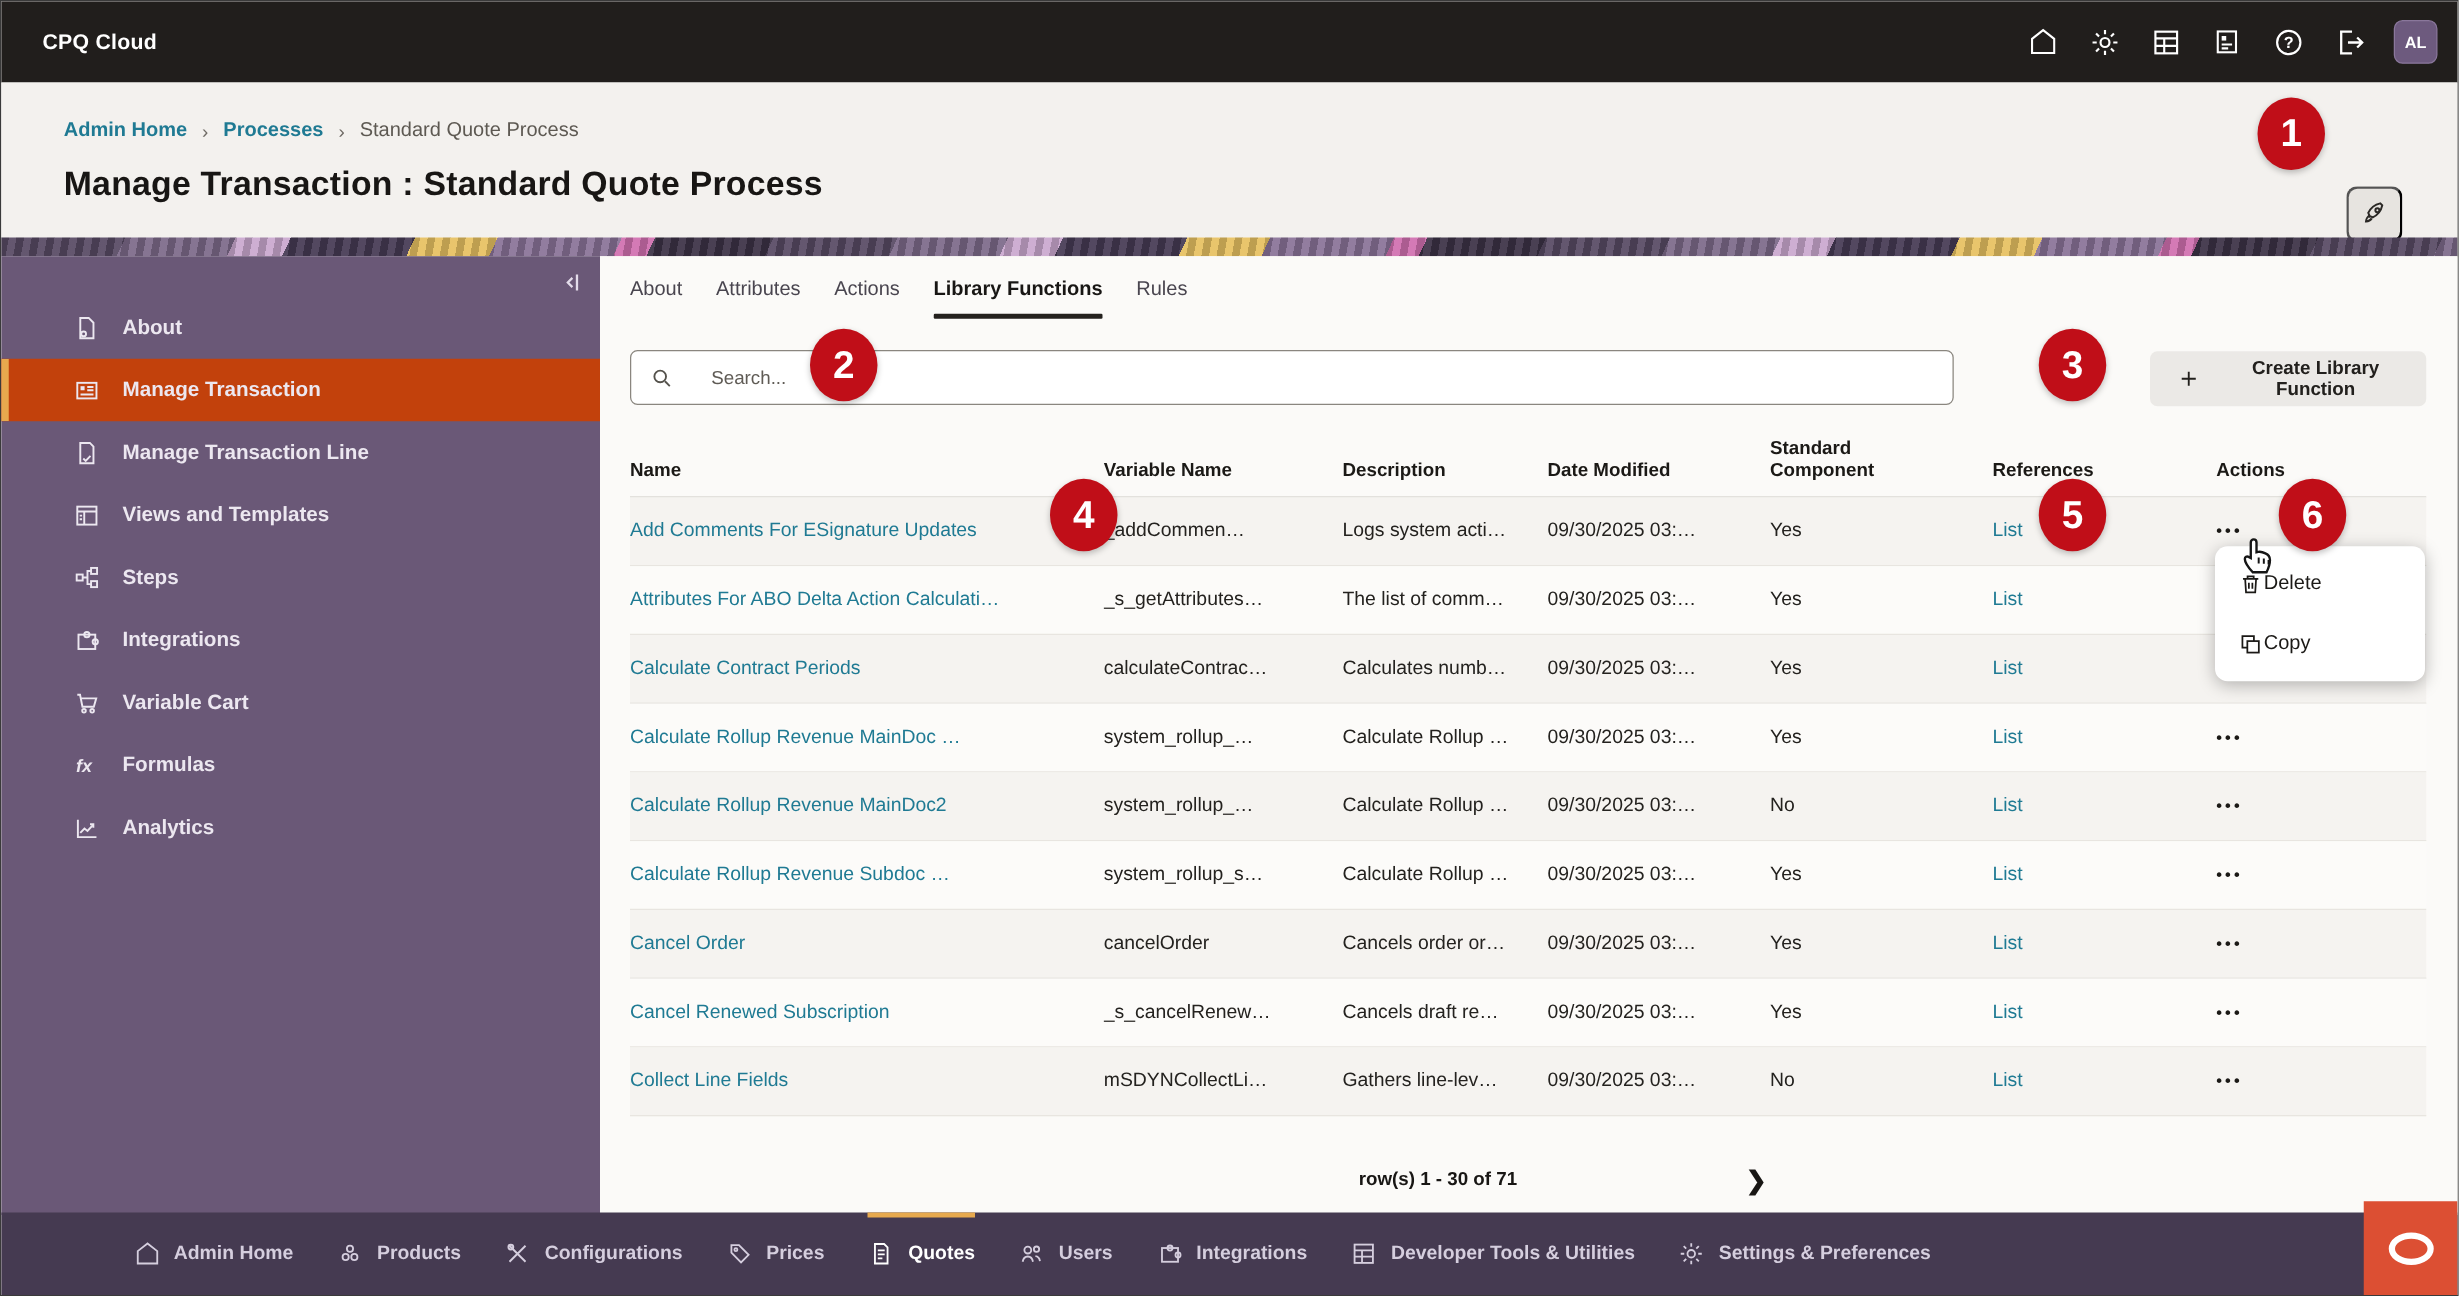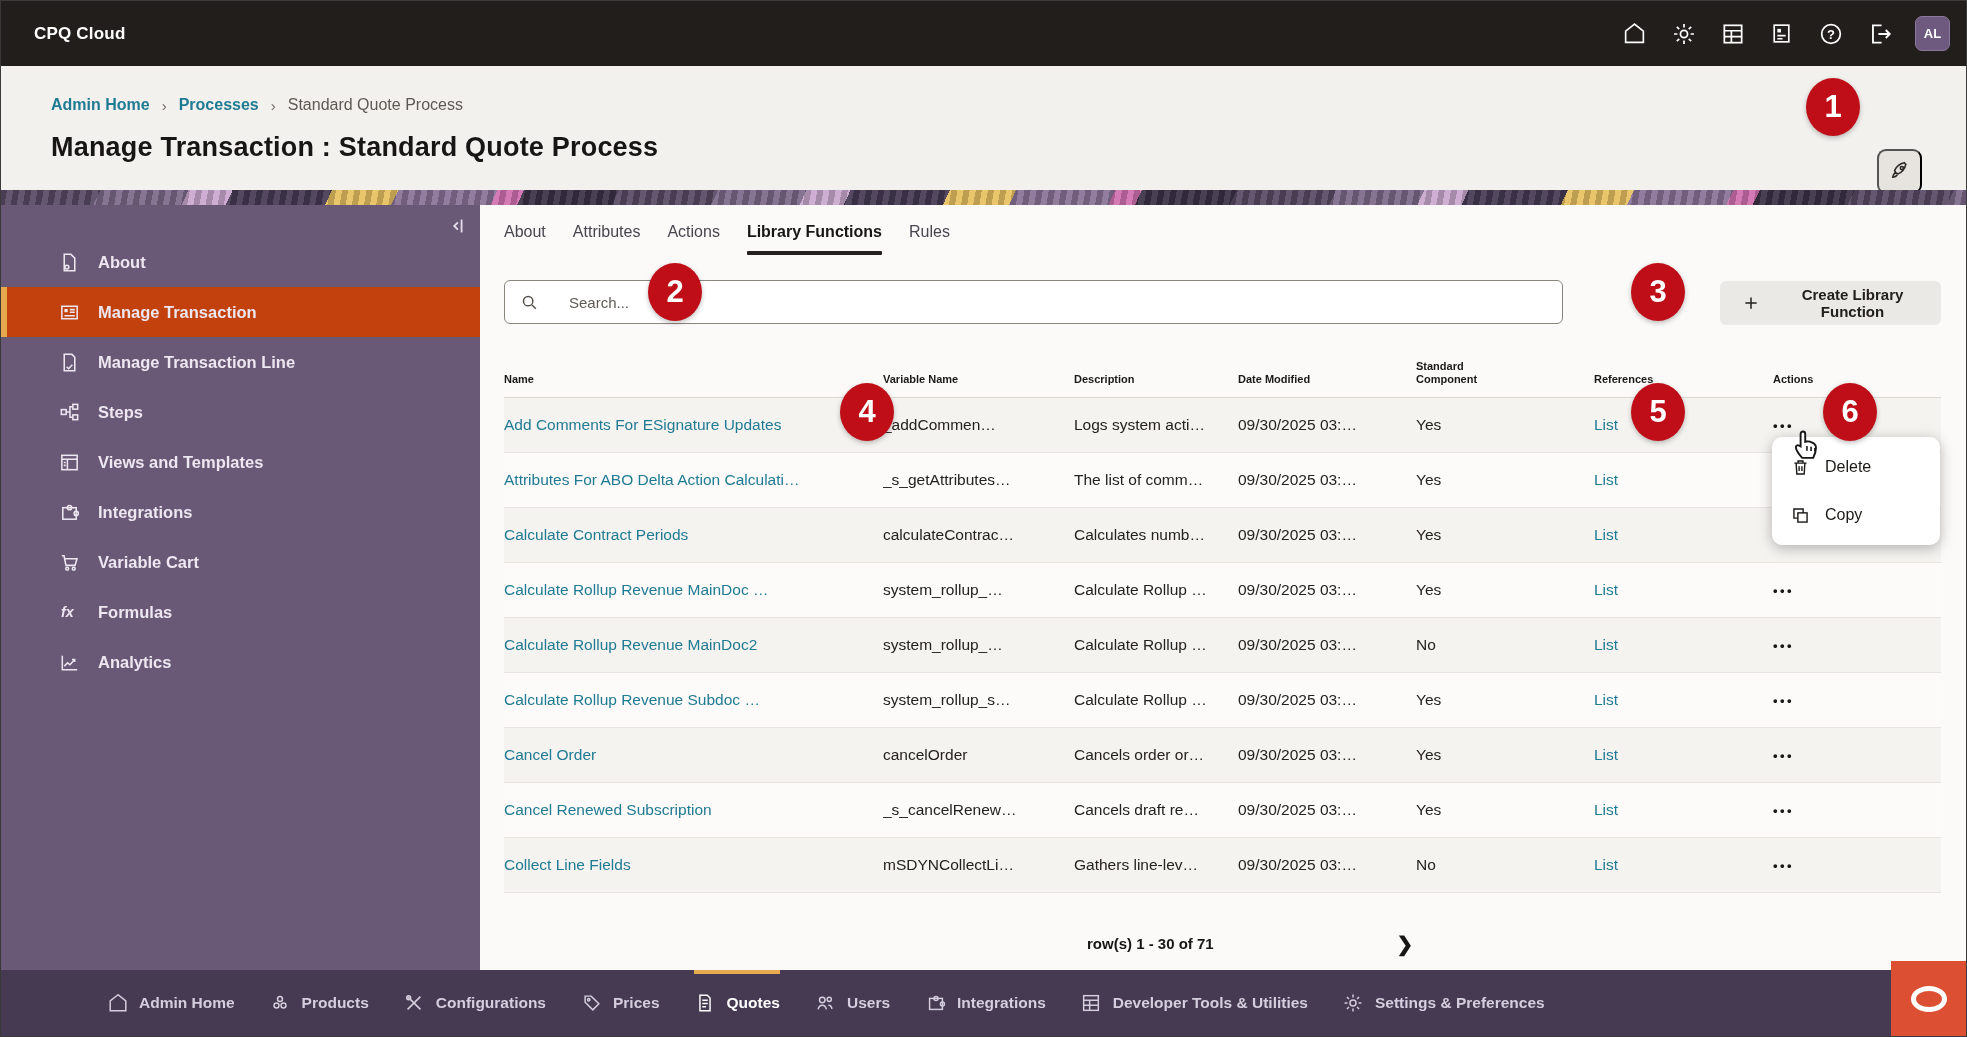--- a/index.html
+++ b/index.html
@@ -48,21 +48,21 @@
   .searchbox{position:absolute;left:0;top:0;width:1059px;height:44px;background:#fff;border:1px solid #8a867f;border-radius:6px;display:flex;align-items:center;padding-left:14px;gap:28px;}
   .searchbox input{border:none;outline:none;font-size:15px;color:#3a3732;width:85%;background:transparent;}
   .searchbox input::placeholder{color:#5f5b55;}
   .search-ico{color:#55524c;width:20px;height:20px;}
   .create-btn{position:absolute;left:1216px;top:1px;height:44px;padding:0 22px;background:#ebe9e6;border:none;border-radius:6px;display:flex;align-items:center;gap:26px;font-size:15px;font-weight:600;color:#22201d;cursor:pointer;}
   .plus-ico{width:18px;height:18px;color:#22201d;}
 
   
   .tgrid{display:grid;grid-template-columns:379px 191px 164px 178px 178px 179px 1fr;}
   .thead{margin-top:19px;height:55px;align-items:end;border-bottom:1px solid #dcd9d3;padding-bottom:10px;}
-  .th{font-size:11px;font-weight:600;color:#1b1916;line-height:1.25;}
+  .th{font-size:15px;font-weight:600;color:#1b1916;line-height:1.25;}
   .th-std span{display:inline-block;max-width:105px;}
   .tr{height:55px;align-items:center;border-bottom:1px solid #e8e5e0;}
   .tr.za{background:#f5f3f0;}
   .tr.zb{background:#fcfbf9;}
   .td{font-size:15.5px;color:#24221f;white-space:nowrap;overflow:hidden;padding-right:14px;}
   .td a{color:#1f7a93;text-decoration:none;cursor:pointer;}
   .dots{font-size:13px;font-weight:700;letter-spacing:2.5px;color:#1b1916;cursor:pointer;}
 
   
   .pager{position:relative;height:50px;margin-top:30px;}
@@ -75,21 +75,21 @@
   .bitem.active{color:#fff;border-top-color:#e7a94e;}
   .bico{width:23px;height:23px;display:flex;align-items:center;justify-content:center;}
   .chat-btn{position:absolute;right:0;bottom:0;width:75px;height:75px;background:#dc4f33;display:flex;align-items:center;justify-content:center;cursor:pointer;z-index:30;}
   .chat-o{width:36px;height:26px;border:5px solid #fff;border-radius:50%;}
 
   
   .badge{position:absolute;width:54px;height:58px;border-radius:50%;background:#c00e18;box-shadow:0 2px 5px rgba(0,0,0,.25);color:#fff;font-size:31px;font-weight:700;display:flex;align-items:center;justify-content:center;z-index:40;}
 
   
   .ctx-menu{position:absolute;left:1771px;top:436px;width:168px;background:#fff;border-radius:10px;box-shadow:0 3px 14px rgba(0,0,0,.28);padding:6px 0;z-index:20;}
-  .ctx-item{height:48px;display:flex;align-items:center;gap:14px;padding-left:18px;font-size:16px;color:#1b1916;cursor:pointer;}
+  .ctx-item{height:48px;display:flex;align-items:center;padding-left:18px;font-size:16px;color:#1b1916;cursor:pointer;}
   .cico{width:21px;height:21px;color:#1b1916;}
   .cursor-hand{position:absolute;left:1786px;top:420px;width:38px;height:42px;z-index:25;}
 </style>
 </head>
 <body>
 
 <div class="screen">
 
   <header class="topbar">
     <div class="brand">CPQ Cloud</div>
@@ -186,37 +186,37 @@
             <svg viewBox="0 0 24 24" width="23" height="23" fill="none" stroke="currentColor" stroke-width="1.6">
               <path d="M6.5 3.5h8l3 3v14h-11z"></path>
               <path d="M9 16.5l2 2 4-4.2"></path>
             </svg>
           </span>
         <span class="slabel">Manage Transaction Line</span>
       </div>
       <div class="side-item">
         <span class="sicon">
             <svg viewBox="0 0 24 24" width="23" height="23" fill="none" stroke="currentColor" stroke-width="1.6">
+              <rect x="4" y="4.5" width="16" height="15"></rect>
+              <path d="M4 8.5h16M9.8 8.5v11"></path>
+              <path d="M6 12h2M6 15h2"></path>
+            </svg>
+          </span>
+        <span class="slabel">Views and Templates</span>
+      </div>
+      <div class="side-item">
+        <span class="sicon">
+            <svg viewBox="0 0 24 24" width="23" height="23" fill="none" stroke="currentColor" stroke-width="1.6">
               <rect x="3.5" y="9" width="5" height="5"></rect>
               <rect x="15.5" y="3.5" width="5" height="5"></rect>
               <rect x="15.5" y="14.5" width="5" height="5"></rect>
               <path d="M8.5 11.5h4V6h3M12.5 11.5V17h3"></path>
             </svg>
           </span>
         <span class="slabel">Steps</span>
-      </div>
-      <div class="side-item">
-        <span class="sicon">
-            <svg viewBox="0 0 24 24" width="23" height="23" fill="none" stroke="currentColor" stroke-width="1.6">
-              <rect x="4" y="4.5" width="16" height="15"></rect>
-              <path d="M4 8.5h16M9.8 8.5v11"></path>
-              <path d="M6 12h2M6 15h2"></path>
-            </svg>
-          </span>
-        <span class="slabel">Views and Templates</span>
       </div>
       <div class="side-item">
         <span class="sicon">
             <svg viewBox="0 0 24 24" width="23" height="23" fill="none" stroke="currentColor" stroke-width="1.6">
               <rect x="5" y="7" width="14" height="12"></rect>
               <circle cx="12" cy="7" r="2.2"></circle>
               <circle cx="19" cy="13" r="2.2"></circle>
             </svg>
           </span>
         <span class="slabel">Integrations</span>

